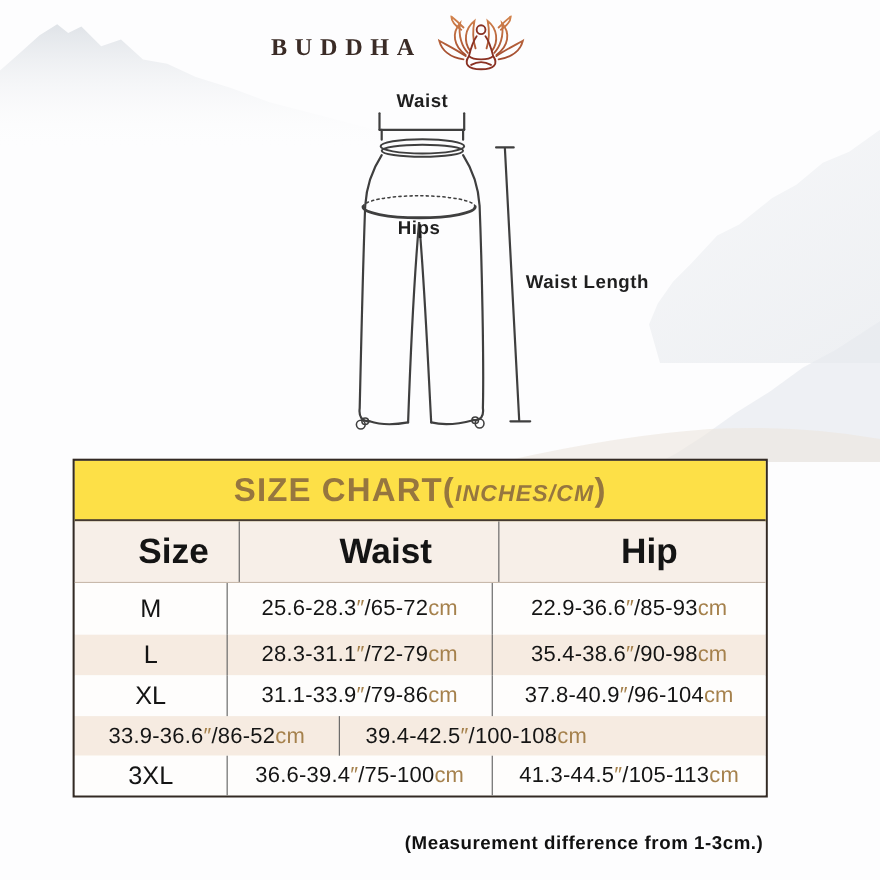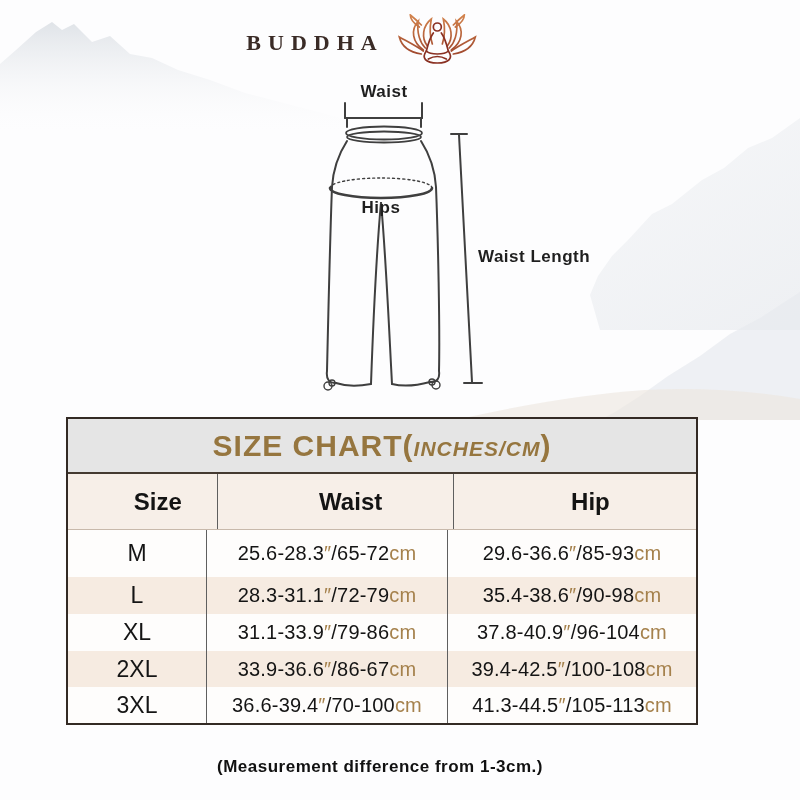--- a/index.html
+++ b/index.html
@@ -29,48 +29,48 @@
   }
   .dlabel.waist{left:64px;top:4px;width:80px;}
   .dlabel.hips{left:66px;top:80px;width:70px;margin-top:40px;}
   .dlabel.plen{left:198px;top:169px;}
   
   .chart{
     position:absolute;left:66px;top:417px;width:628px;z-index:2;
     border:2px solid #332a24;background:#fefdfc;box-sizing:content-box;
   }
   .chart-title{
-    height:53px;background:#e5e5e5;border-bottom:2px solid #453a31;
+    height:53px;background:#fde047;border-bottom:2px solid #453a31;
     display:flex;align-items:baseline;justify-content:center;
     color:#96763f;font-weight:bold;letter-spacing:1px;
   }
   .chart-title .big{font-size:30px;line-height:53px;}
   .chart-title .units{font-size:21px;line-height:53px;letter-spacing:1px;font-style:italic;}
   .trow{display:flex;}
   .trow .cell{
     display:flex;align-items:center;justify-content:center;
     box-sizing:border-box;color:#141414;
   }
   .c1{width:139px;border-right:1px solid #5f5f5f;}
   .c2{width:241px;border-right:1px solid #5f5f5f;}
   .c3{width:248px;}
   .r-colhead{height:55px;background:#f7efe8;border-bottom:1px solid #c8b9ab;}
-  .r-colhead .cell{font-size:24px;font-weight:bold;margin-left:31px;}
+  .r-colhead .cell{font-size:32px;font-weight:bold;margin-left:31px;}
   .r-m{height:47px;background:#fefdfc;}
   .r-37{height:37px;}
   .r-36{height:36px;}
   .row-white{background:#fefdfc;}
   .row-alt{background:#f6ebe1;}
   .size-cell{font-size:23px;}
   .measure{font-size:20px;letter-spacing:0.2px;white-space:nowrap;text-align:right;}
   .gold{color:#a5814c;}
   
   .footnote{
     position:absolute;left:66px;top:757px;width:628px;z-index:2;
-    text-align:center;font-size:17px;font-weight:bold;color:#111;
+    text-align:right;font-size:17px;font-weight:bold;color:#111;
     letter-spacing:0.5px;
   }
 </style>
 </head>
 <body>
 
 <svg class="bg" width="800" height="800" viewBox="0 0 800 800">
   <defs>
     <linearGradient id="fadeTL" x1="0" y1="20" x2="0" y2="140" gradientUnits="userSpaceOnUse">
       <stop offset="0" stop-color="#dde1e6" stop-opacity="0.95"></stop>
@@ -180,21 +180,21 @@
   <div class="trow r-m row-white">
     <div class="cell c1 size-cell">M</div>
     <div class="cell c2 measure">
         <span>25.6-28.3</span>
         <span class="gold">″</span>
         <span>/</span>
         <span>65-72</span>
         <span class="gold">cm</span>
       </div>
     <div class="cell c3 measure">
-        <span>29.6-36.6</span>
+        <span>22.9-36.6</span>
         <span class="gold">″</span>
         <span>/</span>
         <span>85-93</span>
         <span class="gold">cm</span>
       </div>
   </div>
 
   <div class="trow r-37 row-alt">
     <div class="cell c1 size-cell">L</div>
     <div class="cell c2 measure">
@@ -225,44 +225,43 @@
     <div class="cell c3 measure">
         <span>37.8-40.9</span>
         <span class="gold">″</span>
         <span>/</span>
         <span>96-104</span>
         <span class="gold">cm</span>
       </div>
   </div>
 
   <div class="trow r-36 row-alt">
-    <div class="cell c1 size-cell">2XL</div>
     <div class="cell c2 measure">
         <span>33.9-36.6</span>
         <span class="gold">″</span>
         <span>/</span>
-        <span>86-67</span>
+        <span>86-52</span>
         <span class="gold">cm</span>
       </div>
     <div class="cell c3 measure">
         <span>39.4-42.5</span>
         <span class="gold">″</span>
         <span>/</span>
         <span>100-108</span>
         <span class="gold">cm</span>
       </div>
   </div>
 
   <div class="trow r-36 row-white">
     <div class="cell c1 size-cell">3XL</div>
     <div class="cell c2 measure">
         <span>36.6-39.4</span>
         <span class="gold">″</span>
         <span>/</span>
-        <span>70-100</span>
+        <span>75-100</span>
         <span class="gold">cm</span>
       </div>
     <div class="cell c3 measure">
         <span>41.3-44.5</span>
         <span class="gold">″</span>
         <span>/</span>
         <span>105-113</span>
         <span class="gold">cm</span>
       </div>
   </div>

